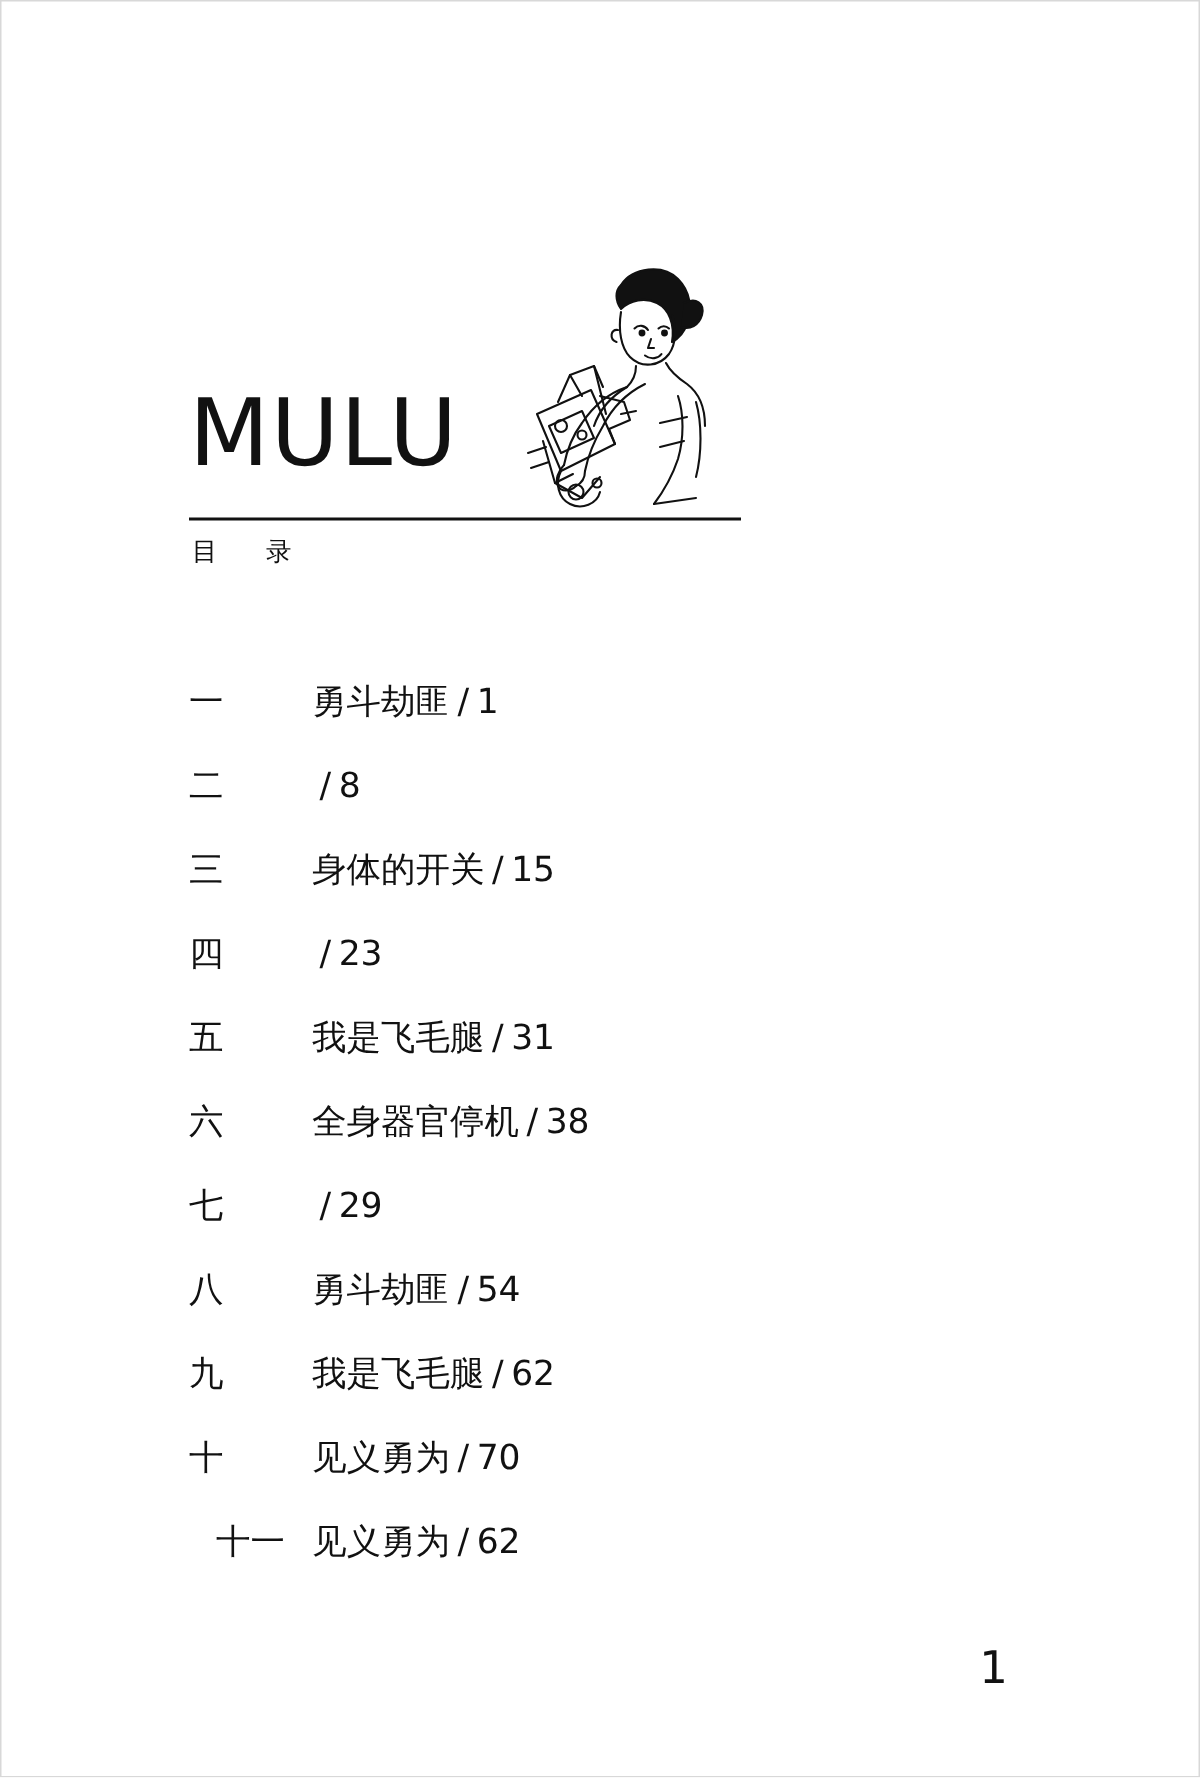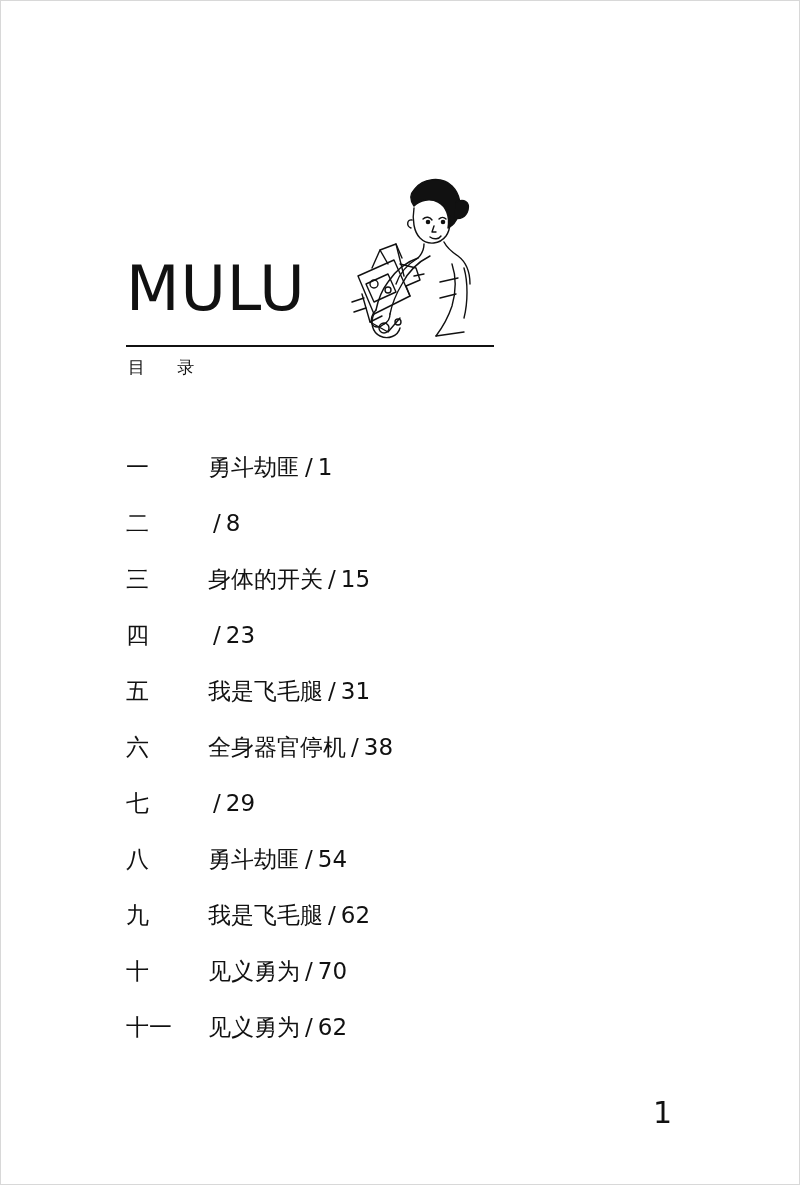--- a/index.html
+++ b/index.html
@@ -95,20 +95,21 @@
     font-size: 23px;
     color: #111111;
   }
   .toc-num {
     width: 82px;
     flex: 0 0 82px;
     letter-spacing: 1px;
   }
   .toc-num.wide {
     letter-spacing: 0px;
+    text-align: center;
   }
   .toc-title {
     white-space: nowrap;
   }
   .toc-sep {
     padding: 0 5px;
   }
   .toc-page {
     font-family: "DejaVu Sans", sans-serif;
   }

